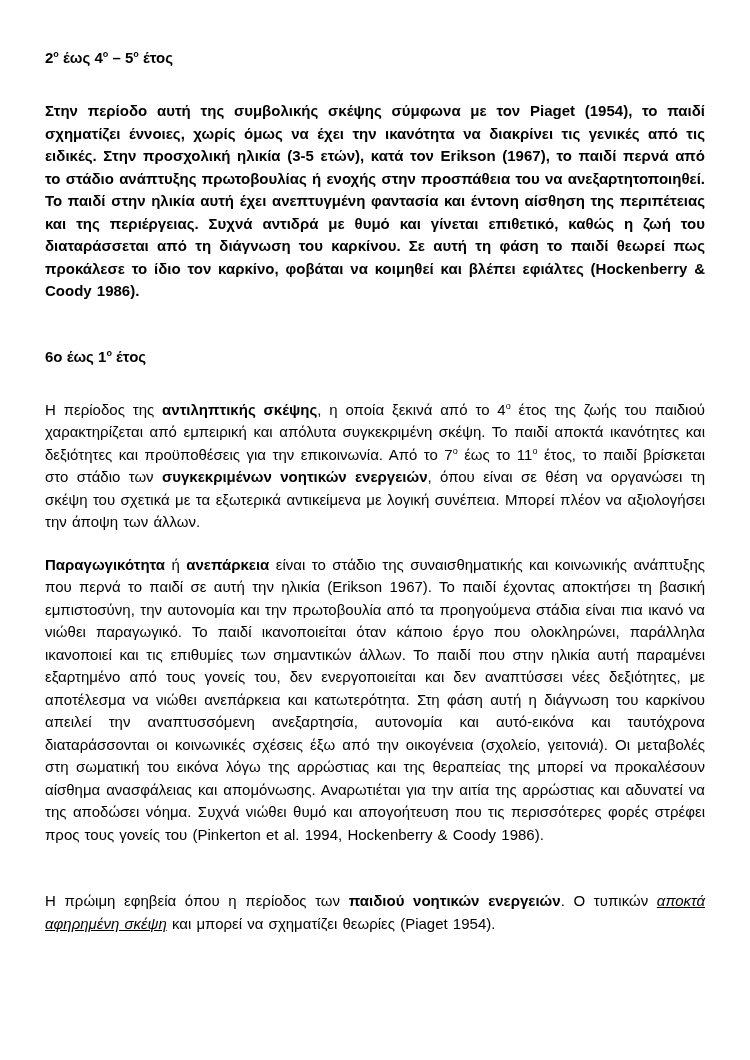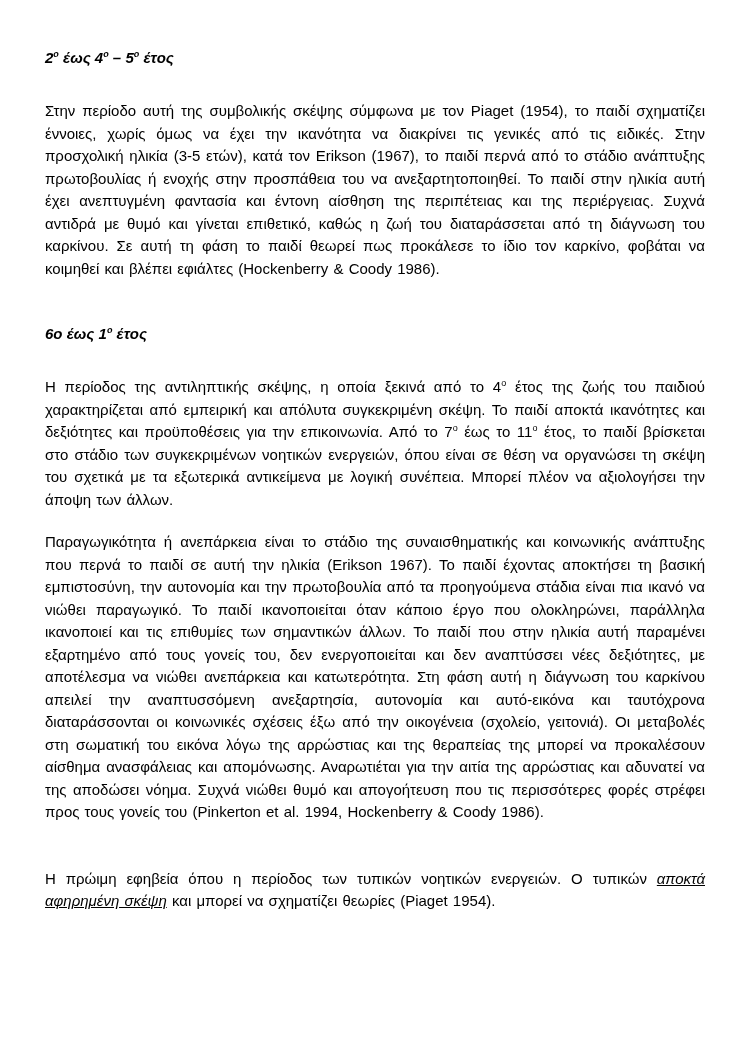--- a/index.html
+++ b/index.html
@@ -20,31 +20,30 @@
     background: #ffffff;
     color: #000000;
     font-family: "Liberation Sans", "DejaVu Sans", sans-serif;
     font-size: 15px;
   }
   .section { margin: 0 0 44px 0; }
   .heading {
     margin: 0 0 32px 0;
     font-size: 15px;
     font-weight: 700;
-    font-style: italic;
     line-height: 20px;
   }
   .para {
     margin: 0 0 20px 0;
     text-align: justify;
     line-height: 22.5px;
     word-spacing: 1px;
   }
   .para:last-child { margin-bottom: 0; }
-  .b { font-weight: 400; }
+  .b { font-weight: 700; }
   .i { font-style: italic; }
   .u { text-decoration: underline; }
   .sup {
     font-size: 9px;
     vertical-align: super;
     line-height: 0;
   }
 </style>
 </head>
 <body>
@@ -54,16 +53,16 @@
       <section class="section">
         <h2 class="heading"><span>2</span><span class="sup">ο</span><span> έως 4</span><span class="sup">ο</span><span> – 5</span><span class="sup">ο</span><span> έτος</span></h2>
         <p class="para"><span class="b">Στην περίοδο αυτή της συμβολικής σκέψης σύμφωνα με τον Piaget (1954), το παιδί σχηματίζει έννοιες, χωρίς όμως να έχει την ικανότητα να διακρίνει τις γενικές από τις ειδικές. Στην προσχολική ηλικία (3-5 ετών), κατά τον Erikson (1967), το παιδί περνά από το στάδιο ανάπτυξης πρωτοβουλίας ή ενοχής στην προσπάθεια του να ανεξαρτητοποιηθεί. Το παιδί στην ηλικία αυτή έχει ανεπτυγμένη φαντασία και έντονη αίσθηση της περιπέτειας και της περιέργειας. Συχνά αντιδρά με θυμό και γίνεται επιθετικό, καθώς η ζωή του διαταράσσεται από τη διάγνωση του καρκίνου. Σε αυτή τη φάση το παιδί θεωρεί πως προκάλεσε το ίδιο τον καρκίνο, φοβάται να κοιμηθεί και βλέπει εφιάλτες (Hockenberry &amp; Coody 1986).</span></p>
       </section>
       <section class="section">
         <h2 class="heading"><span>6ο έως 1</span><span class="sup">ο</span><span> έτος</span></h2>
         <p class="para"><span>Η περίοδος της </span><span class="b">αντιληπτικής σκέψης</span><span>, η οποία ξεκινά από το 4</span><span class="sup">ο</span><span> έτος της ζωής του παιδιού χαρακτηρίζεται από εμπειρική και απόλυτα συγκεκριμένη σκέψη. Το παιδί αποκτά ικανότητες και δεξιότητες και προϋποθέσεις για την επικοινωνία. Από το 7</span><span class="sup">ο</span><span> έως το 11</span><span class="sup">ο</span><span> έτος, το παιδί βρίσκεται στο στάδιο των </span><span class="b">συγκεκριμένων νοητικών ενεργειών</span><span>, όπου είναι σε θέση να οργανώσει τη σκέψη του σχετικά με τα εξωτερικά αντικείμενα με λογική συνέπεια. Μπορεί πλέον να αξιολογήσει την άποψη των άλλων.</span></p>
         <p class="para"><span class="b">Παραγωγικότητα</span><span> ή </span><span class="b">ανεπάρκεια</span><span> είναι το στάδιο της συναισθηματικής και κοινωνικής ανάπτυξης που περνά το παιδί σε αυτή την ηλικία (Erikson 1967). Το παιδί έχοντας αποκτήσει τη βασική εμπιστοσύνη, την αυτονομία και την πρωτοβουλία από τα προηγούμενα στάδια είναι πια ικανό να νιώθει παραγωγικό. Το παιδί ικανοποιείται όταν κάποιο έργο που ολοκληρώνει, παράλληλα ικανοποιεί και τις επιθυμίες των σημαντικών άλλων. Το παιδί που στην ηλικία αυτή παραμένει εξαρτημένο από τους γονείς του, δεν ενεργοποιείται και δεν αναπτύσσει νέες δεξιότητες, με αποτέλεσμα να νιώθει ανεπάρκεια και κατωτερότητα. Στη φάση αυτή η διάγνωση του καρκίνου απειλεί την αναπτυσσόμενη ανεξαρτησία, αυτονομία και αυτό-εικόνα και ταυτόχρονα διαταράσσονται οι κοινωνικές σχέσεις έξω από την οικογένεια (σχολείο, γειτονιά). Οι μεταβολές στη σωματική του εικόνα λόγω της αρρώστιας και της θεραπείας της μπορεί να προκαλέσουν αίσθημα ανασφάλειας και απομόνωσης. Αναρωτιέται για την αιτία της αρρώστιας και αδυνατεί να της αποδώσει νόημα. Συχνά νιώθει θυμό και απογοήτευση που τις περισσότερες φορές στρέφει προς τους γονείς του (Pinkerton et al. 1994, Hockenberry &amp; Coody 1986).</span></p>
       </section>
       <section class="section">
-        <p class="para"><span>Η πρώιμη εφηβεία όπου η περίοδος των </span><span class="b">τυπικών νοητικών ενεργειών</span><span>. Ο τυπικών </span><span class="i u">αποκτά αφηρημένη σκέψη</span><span> και μπορεί να σχηματίζει θεωρίες (Piaget 1954).</span></p>
+        <p class="para"><span>Η πρώιμη εφηβεία όπου η περίοδος των </span><span class="b">παιδιού νοητικών ενεργειών</span><span>. Ο τυπικών </span><span class="i u">αποκτά αφηρημένη σκέψη</span><span> και μπορεί να σχηματίζει θεωρίες (Piaget 1954).</span></p>
       </section>
     </div>
 </main>
 
 </body></html>

